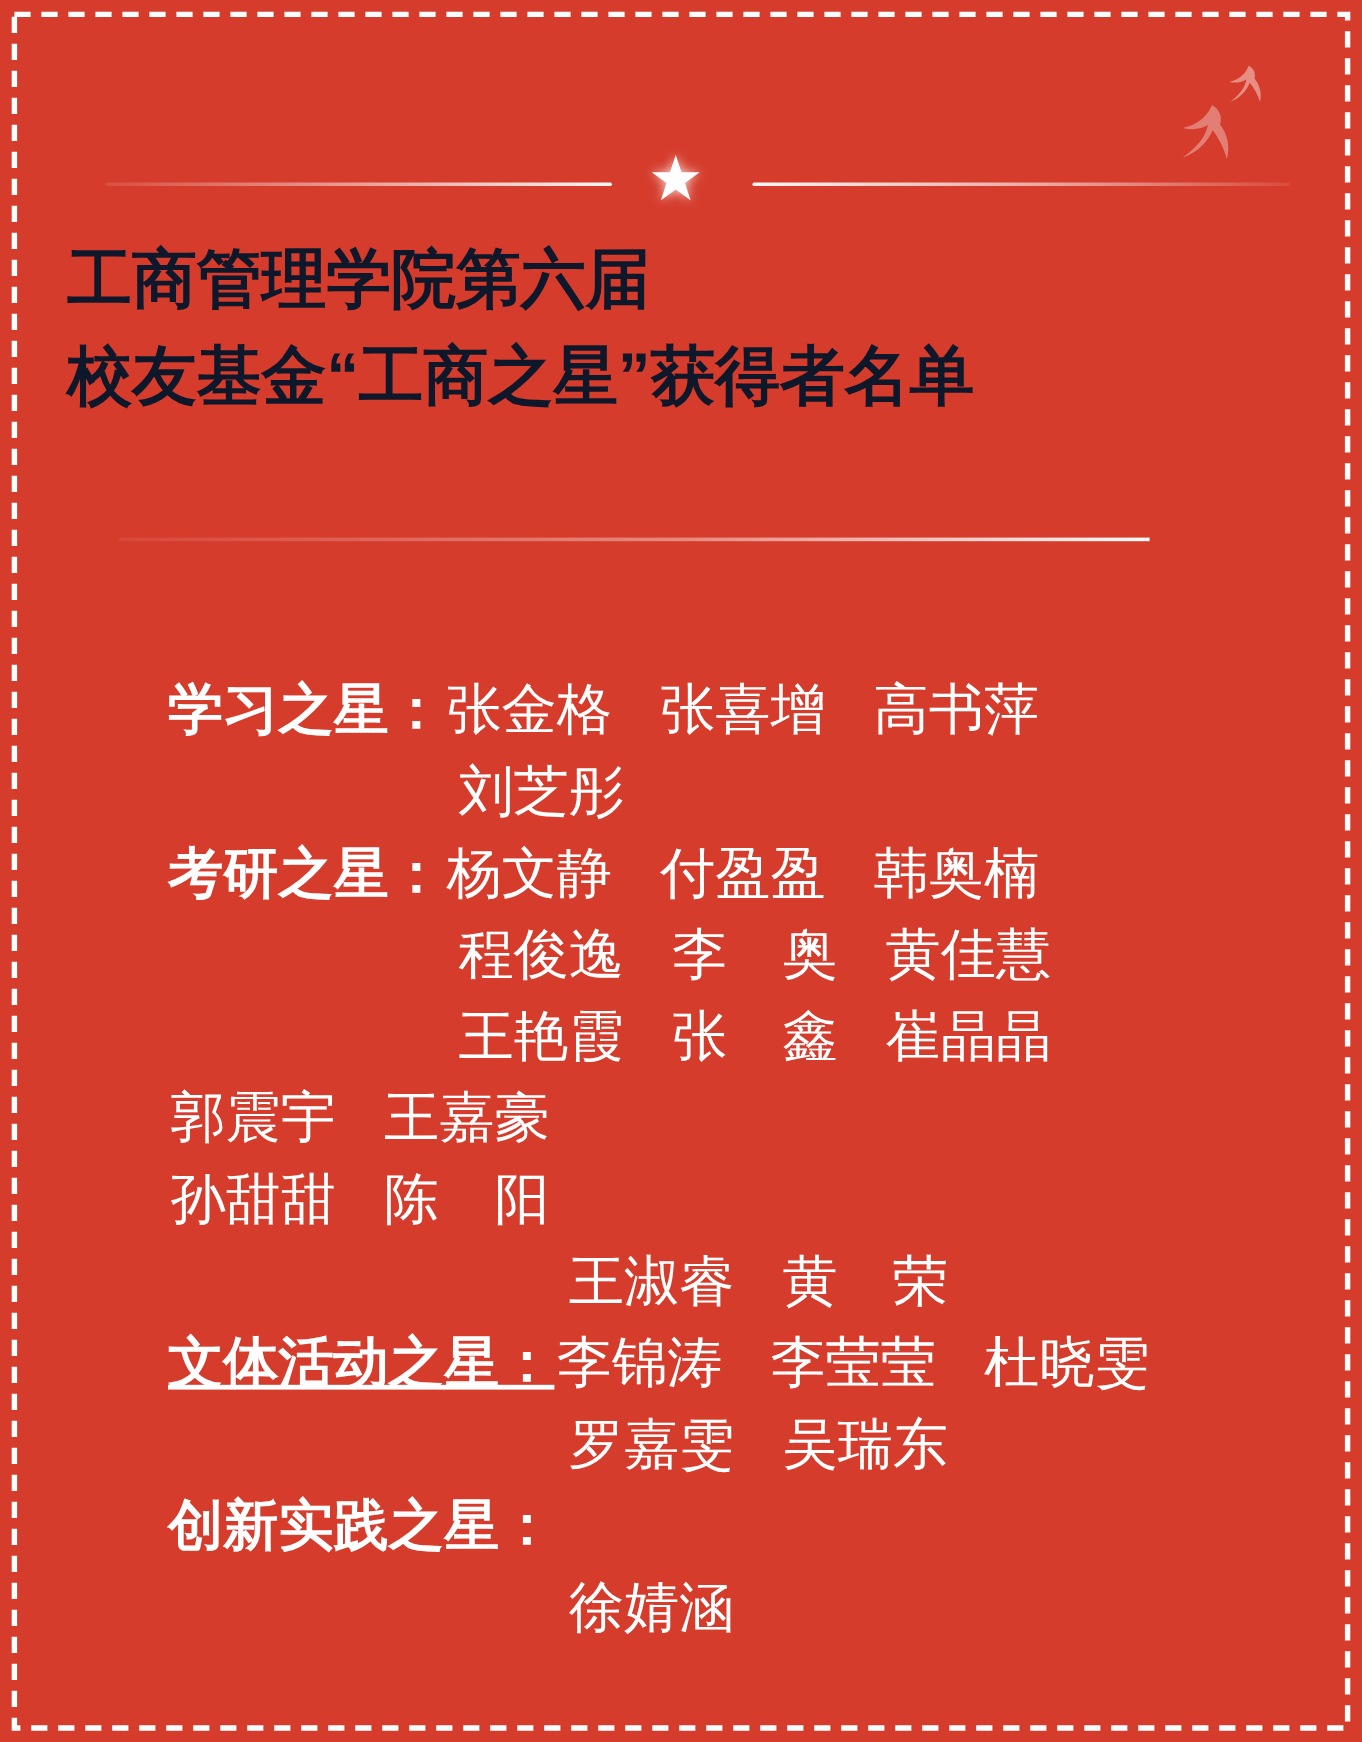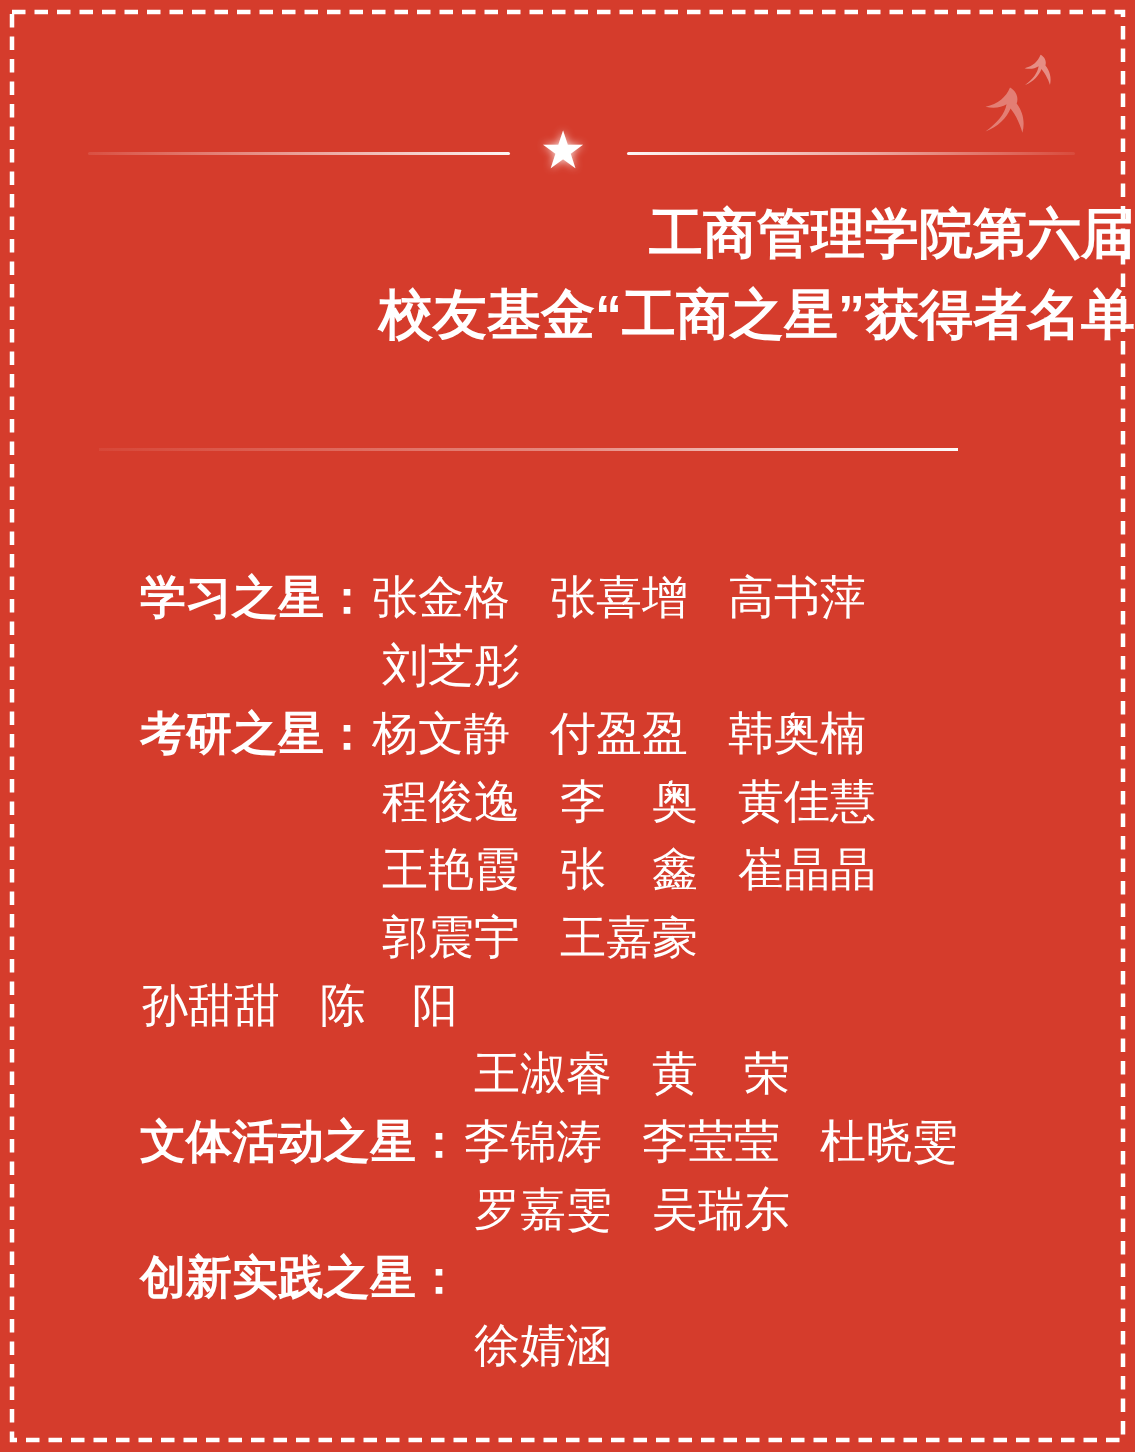--- a/index.html
+++ b/index.html
@@ -64,22 +64,22 @@
     text-shadow: 0 0 9px rgba(255,255,255,0.85);
   }
   
   .title {
     position: absolute;
     left: 0;
     top: 193px;
     width: 100%;
     padding-left: 56px;
     box-sizing: border-box;
-    text-align: right;
-    color: #ffffff;
+    text-align: left;
+    color: #0f172a;
     font-size: 54px;
     font-weight: 700;
     line-height: 81px;
     letter-spacing: 0px;
     white-space: nowrap;
   }
   
   .divider {
     position: absolute;
     left: 99px;
@@ -92,21 +92,21 @@
   .list {
     position: absolute;
     left: 140px;
     top: 561px;
     right: 20px;
     color: #ffffff;
   }
   .row {
     height: 68px;
     display: flex;
-    align-items: flex-end;
+    align-items: flex-start;
     font-size: 46px;
     white-space: nowrap;
   }
   .label {
     display: inline-block;
     font-weight: 700;
     flex: 0 0 auto;
     overflow: visible;
   }
   .names {
@@ -176,40 +176,40 @@
           <span class="name">黄佳慧</span>
         </span>
       </div>
       <div class="row" style="margin-left: 240px;">
         <span class="names">
           <span class="name">王艳霞</span>
           <span class="name">张　鑫</span>
           <span class="name">崔晶晶</span>
         </span>
       </div>
-      <div class="row" style="margin-left: 240px;">
+      <div class="row" style="">
         <span class="names">
           <span class="name">郭震宇</span>
           <span class="name">王嘉豪</span>
         </span>
       </div>
       <div class="row">
         <span class="names">
           <span class="name">孙甜甜</span>
           <span class="name">陈　阳</span>
         </span>
       </div>
       <div class="row" style="margin-left: 332px;">
         <span class="names">
           <span class="name">王淑睿</span>
           <span class="name">黄　荣</span>
         </span>
       </div>
       <div class="row">
-        <span class="label" style="width: 322px;">文体活动之星：</span>
+        <span class="label" style="width: 322px; text-decoration: underline;">文体活动之星：</span>
         <span class="names">
           <span class="name">李锦涛</span>
           <span class="name">李莹莹</span>
           <span class="name">杜晓雯</span>
         </span>
       </div>
       <div class="row" style="margin-left: 332px;">
         <span class="names">
           <span class="name">罗嘉雯</span>
           <span class="name">吴瑞东</span>

